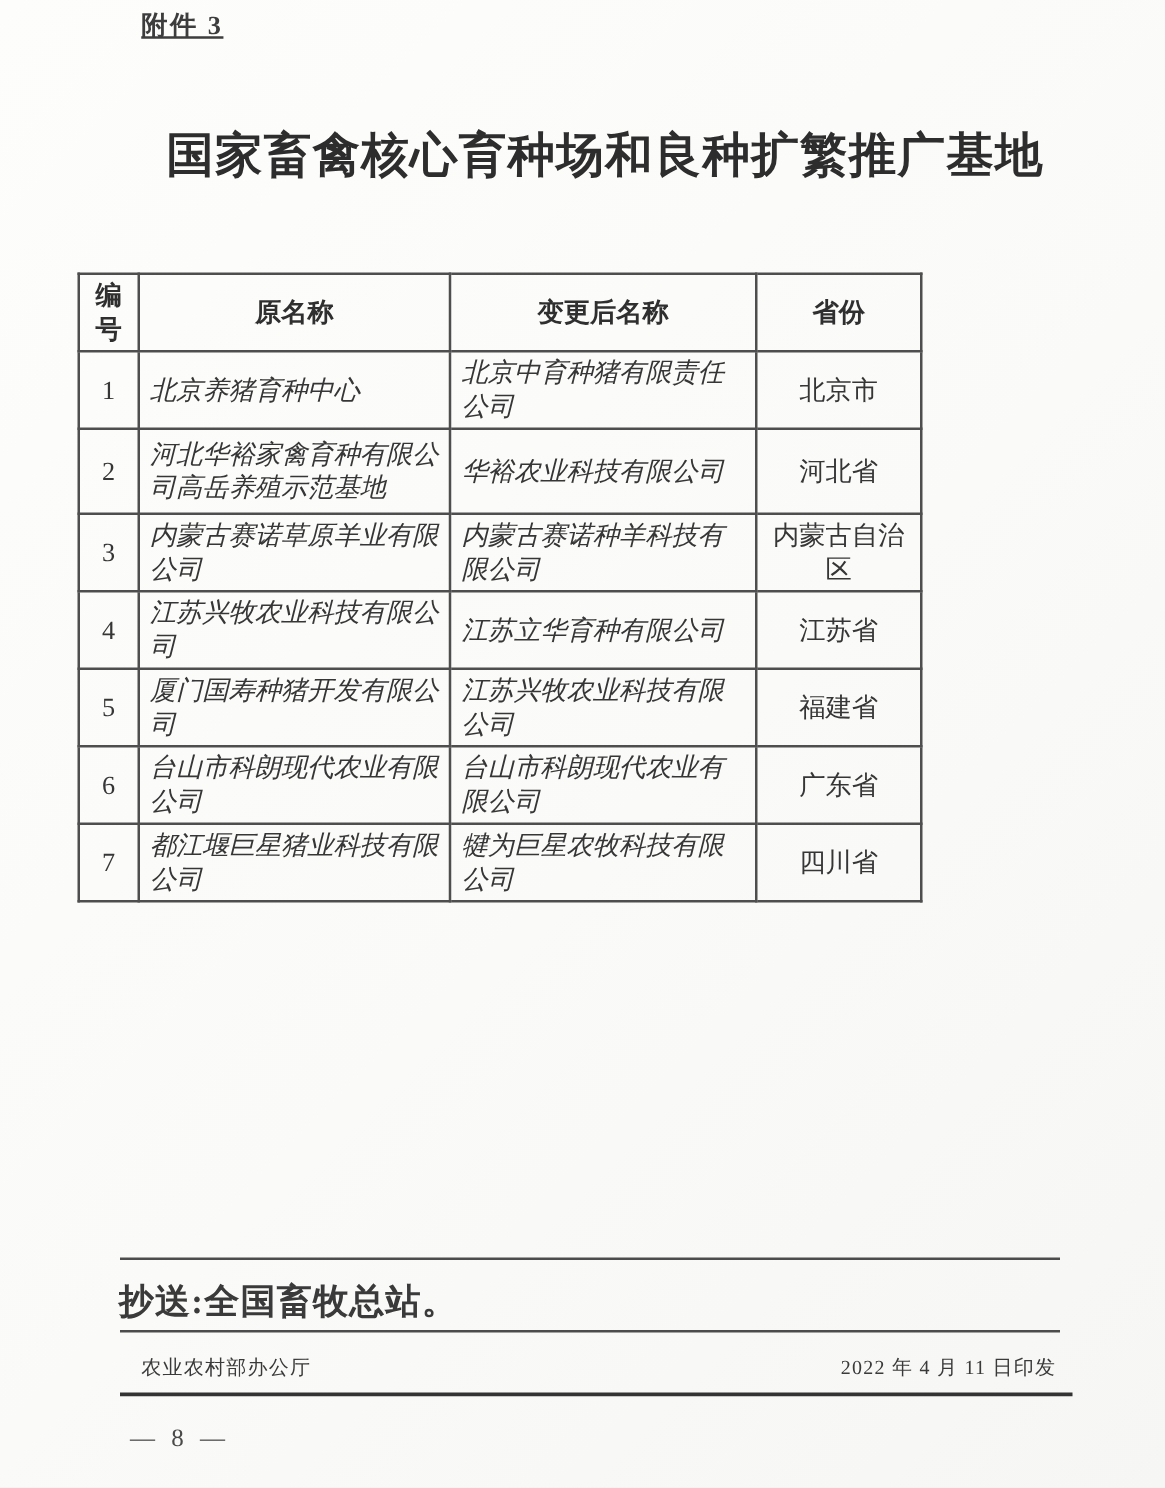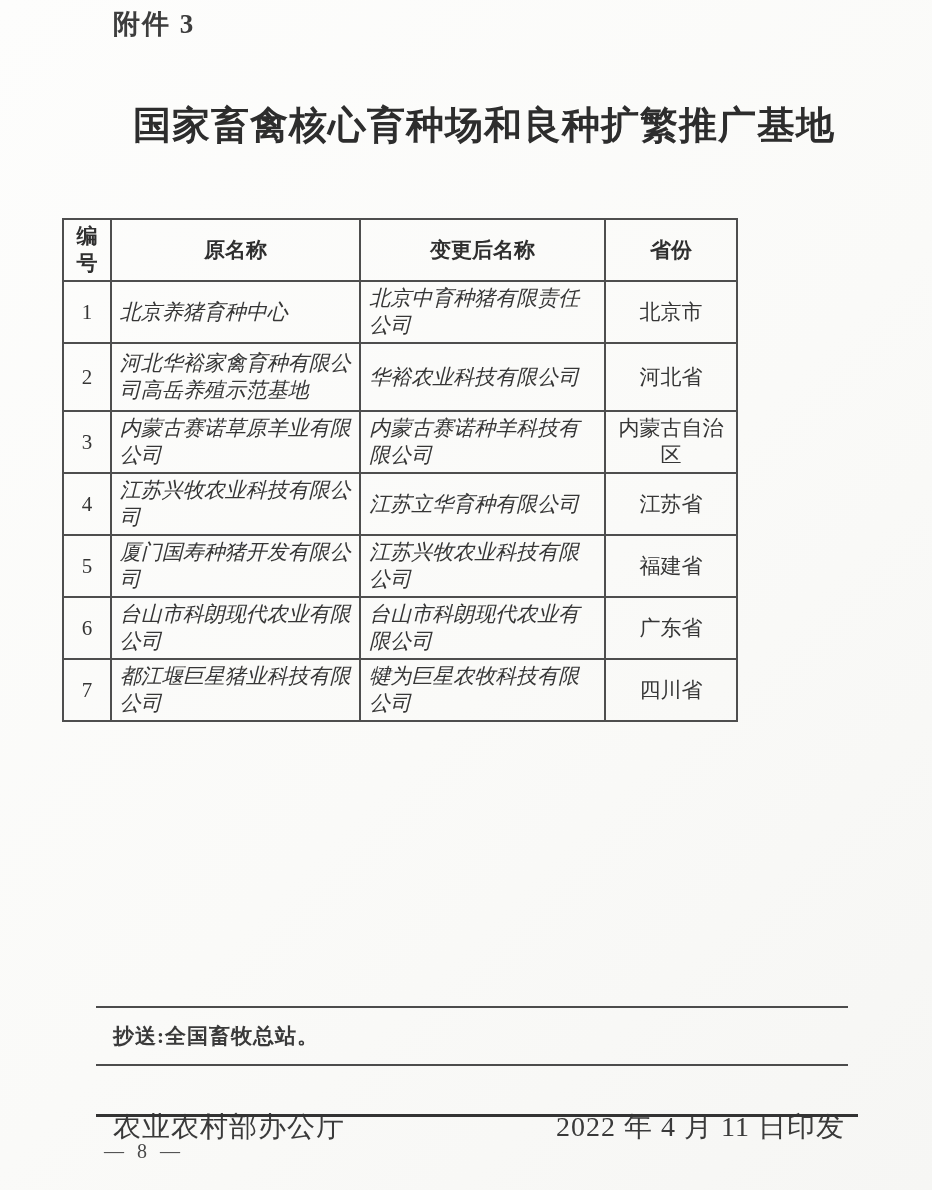--- a/index.html
+++ b/index.html
@@ -11,24 +11,25 @@
   .page {
     position: relative;
     width: 932px; height: 1190px;
     background: linear-gradient(135deg, #fdfdfc 0%, #fafaf8 55%, #f6f6f4 100%);
     color: #383838;
     overflow: hidden;
   }
   .attachment-label {
     position: absolute;
     left: 113px; top: 6px;
-    font-size: 27px;
+    font-size: 21px;
     font-weight: bold;
     color: #3d3d3d;
     letter-spacing: 2px;
+    text-decoration: underline;
   }
   .doc-title {
     position: absolute;
     left: 18px; top: 100px;
     width: 100%;
     text-align: center;
     font-size: 38px;
     font-weight: bold;
     color: #2d2d2d;
     line-height: 50px;
@@ -69,33 +70,33 @@
   .rule {
     position: absolute;
     left: 96px;
     width: 752px;
     background: #4c4c4c;
   }
   .rule-thin { height: 2px; }
   .rule-thick { height: 3px; background: #333333; width: 762px; }
   .cc-line {
     position: absolute;
-    left: 113px; top: 1022px;
-    font-size: 21px;
+    left: 95px; top: 1022px;
+    font-size: 28px;
     font-weight: bold;
     color: #3a3a3a;
     letter-spacing: 1px;
   }
   .issuer-line {
     position: absolute;
-    left: 113px; top: 1108px;
+    left: 113px; top: 1084px;
     width: 732px;
     display: flex;
     justify-content: space-between;
-    font-size: 28px;
+    font-size: 16px;
     color: #3a3a3a;
     letter-spacing: 1px;
   }
   .page-number {
     position: absolute;
     left: 104px; top: 1140px;
     font-size: 20px;
     color: #4a4a4a;
     letter-spacing: 4px;
   }

